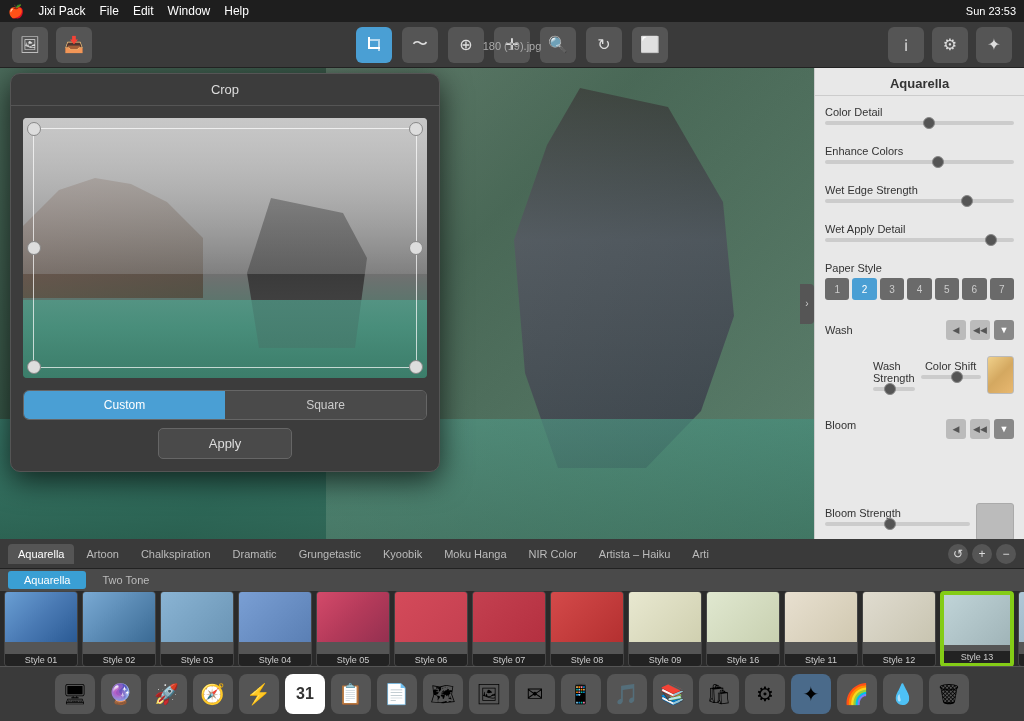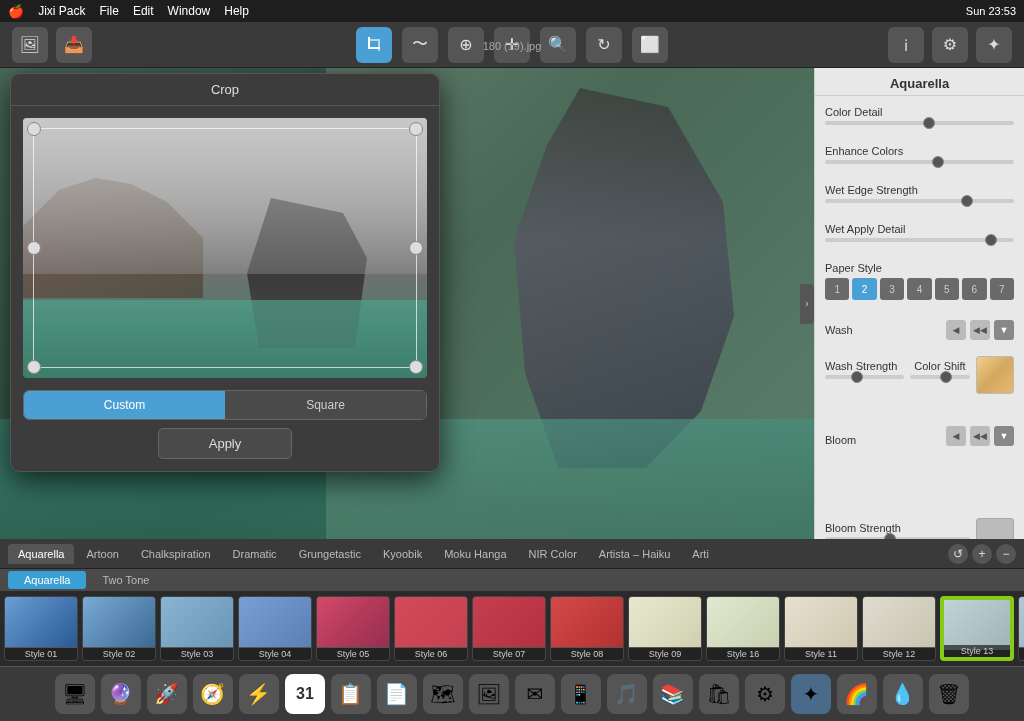--- a/index.html
+++ b/index.html
@@ -301,33 +301,34 @@
       border-radius: 3px;
       display: flex; align-items: center; justify-content: center;
       color: #fff;
       font-size: 9px;
       cursor: pointer;
     }
     .strength-color-row {
       display: flex;
       gap: 6px;
       align-items: flex-start;
+      margin-left: 48px;
     }
     .strength-col { flex: 1; }
     .color-swatch {
       width: 38px; height: 38px;
       background: linear-gradient(135deg, #f0d08a 0%, #d4a860 50%, #e8b870 100%);
       border-radius: 3px;
       border: 1px solid #bbb;
     }
     .bloom-row {
       display: flex;
-      align-items: flex-end;
+      align-items: flex-start;
       gap: 4px;
-      margin: 20px 0;
+      margin: 12px 0;
     }
     .bloom-swatch {
       width: 38px; height: 38px;
       background: #bbb;
       border-radius: 3px;
       border: 1px solid #aaa;
     }
 
     
     .filter-tabs {
@@ -390,21 +391,21 @@
       background: #2a2a2a;
       display: flex;
       align-items: center;
       padding: 4px 4px;
       gap: 4px;
       overflow: hidden;
     }
     .style-thumb {
       width: 74px;
       min-width: 74px;
-      height: 65px;
+      height: 76px;
       background: #555;
       border-radius: 4px;
       overflow: hidden;
       position: relative;
       cursor: pointer;
       border: 1px solid #444;
     }
     .style-thumb.selected { border: 4px solid #84cc16; }
     .style-label {
       position: absolute;

